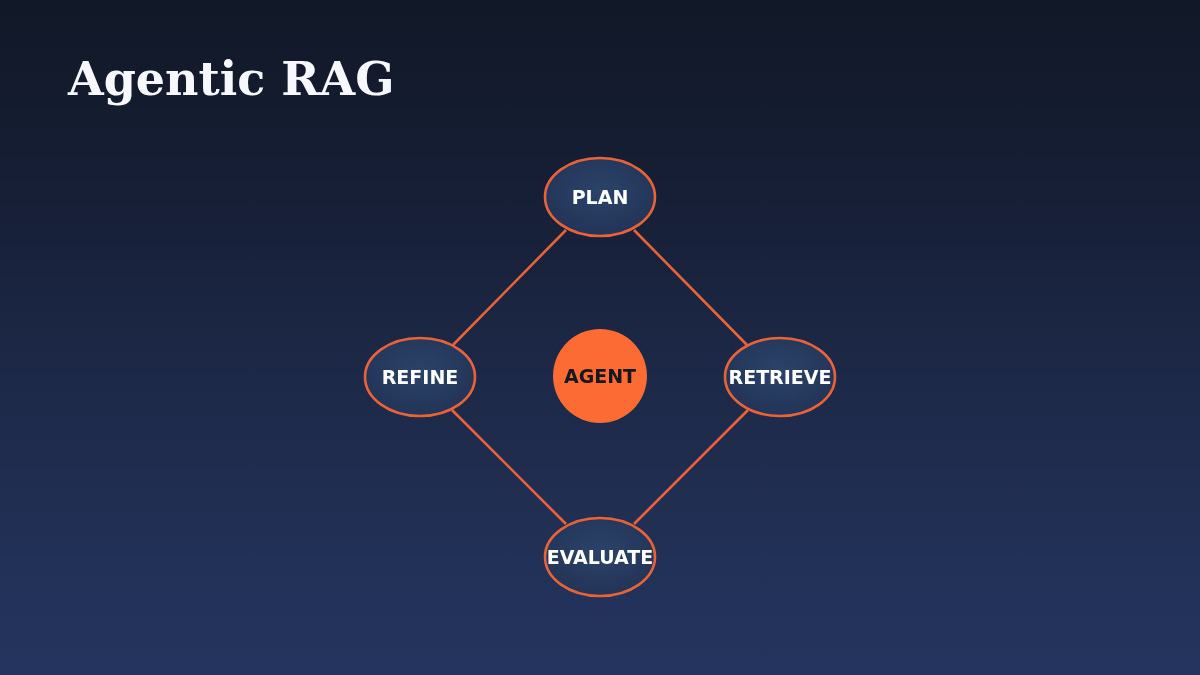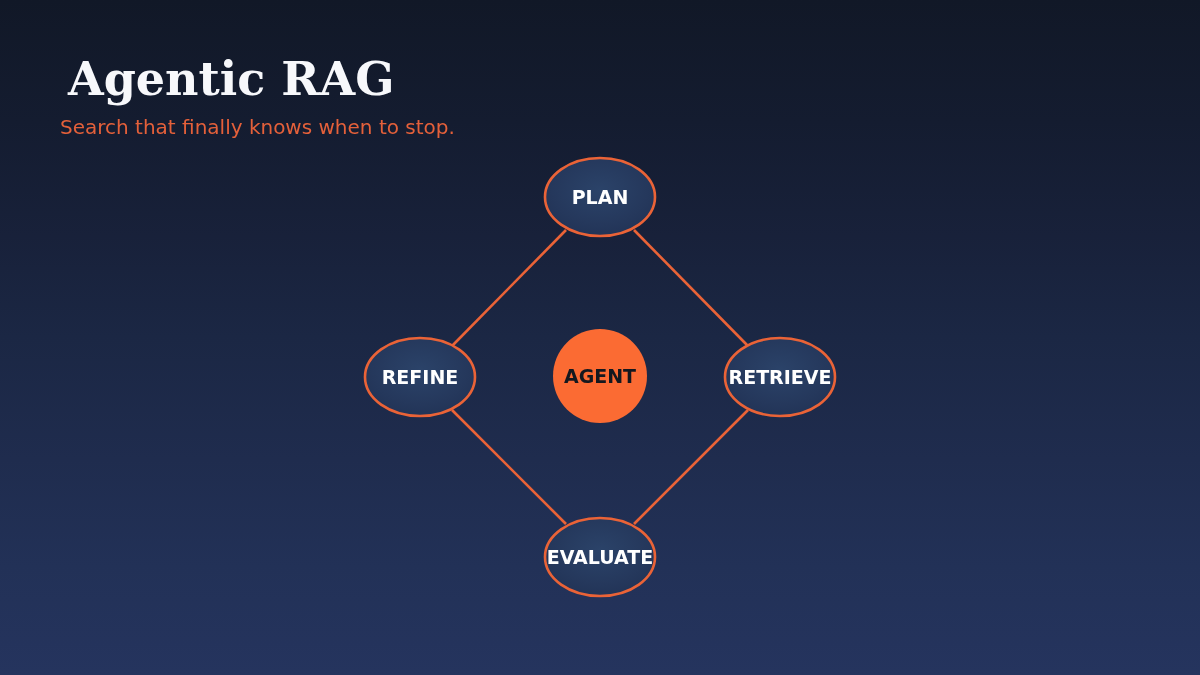--- a/index.html
+++ b/index.html
@@ -97,21 +97,20 @@
     dominant-baseline: middle;
   }
 </style>
 </head>
 <body>
 
 <div id="slide">
 
   <div class="header">
     <h1 class="title">Agentic RAG</h1>
-    <p class="subtitle">Search that finally knows when to stop.</p>
   </div>
 
   <div class="diagram">
     <svg width="1200" height="675" viewBox="0 0 1200 675" xmlns="http://www.w3.org/2000/svg">
       <defs>
         <radialGradient id="nodeGrad" cx="50%" cy="42%" r="72%">
           <stop offset="0%" stop-color="#2b4369"></stop>
           <stop offset="60%" stop-color="#25385c"></stop>
           <stop offset="100%" stop-color="#1f3052"></stop>
         </radialGradient>

